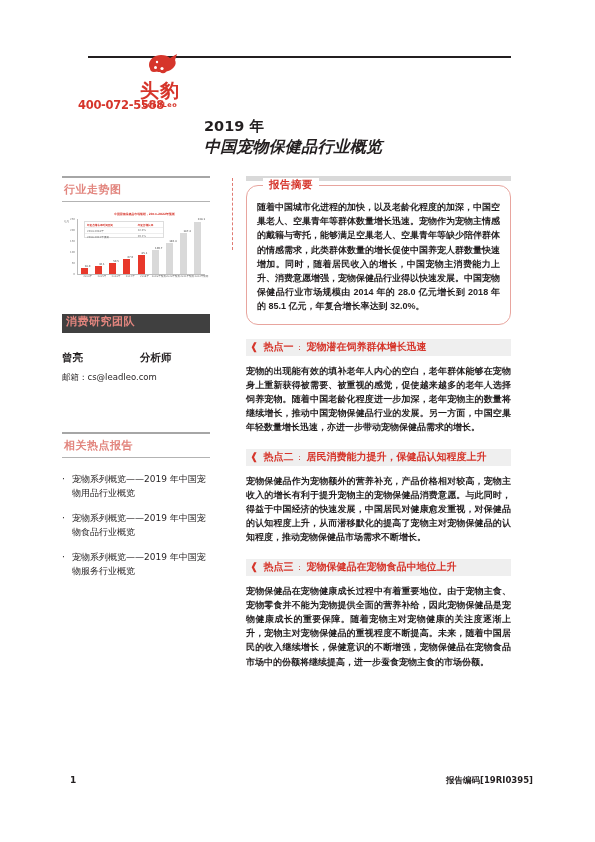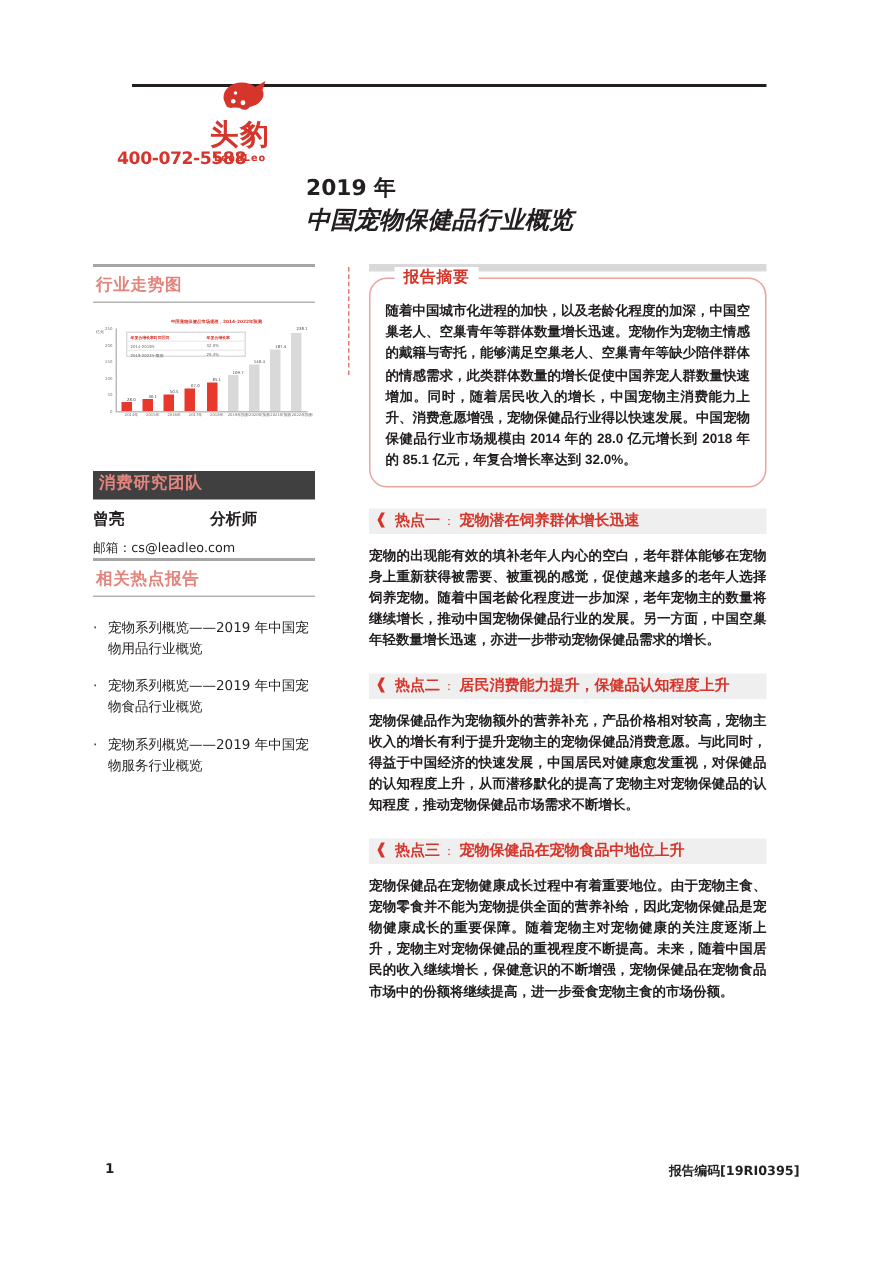--- a/index.html
+++ b/index.html
@@ -288,21 +288,21 @@
     padding-left: 4px;
   }
   .team-head span {
     font-family: "DejaVu Sans", sans-serif;
     font-size: 11px;
     font-weight: 700;
     color: #e2857e;
     letter-spacing: 0.5px;
   }
   .team-person {
-    margin-top: 6px;
+    margin-top: 18px;
     display: flex;
     align-items: center;
   }
   .team-name {
     font-family: "DejaVu Sans", sans-serif;
     font-size: 10.5px;
     font-weight: 700;
     color: #231f20;
     width: 78px;
   }
@@ -313,21 +313,21 @@
     color: #231f20;
   }
   .team-mail {
     margin-top: 7px;
     font-family: "DejaVu Sans", sans-serif;
     font-size: 8.5px;
     color: #231f20;
   }
 
   
-  .rel-wrap { }
+  .rel-wrap { margin-top: 48px; }
   .rel-list { margin-top: 14px; }
   .rel-item {
     display: flex;
     margin-bottom: 11px;
     font-family: "DejaVu Sans", sans-serif;
     font-size: 9px;
     line-height: 14px;
     color: #231f20;
   }
   .rel-bullet {

